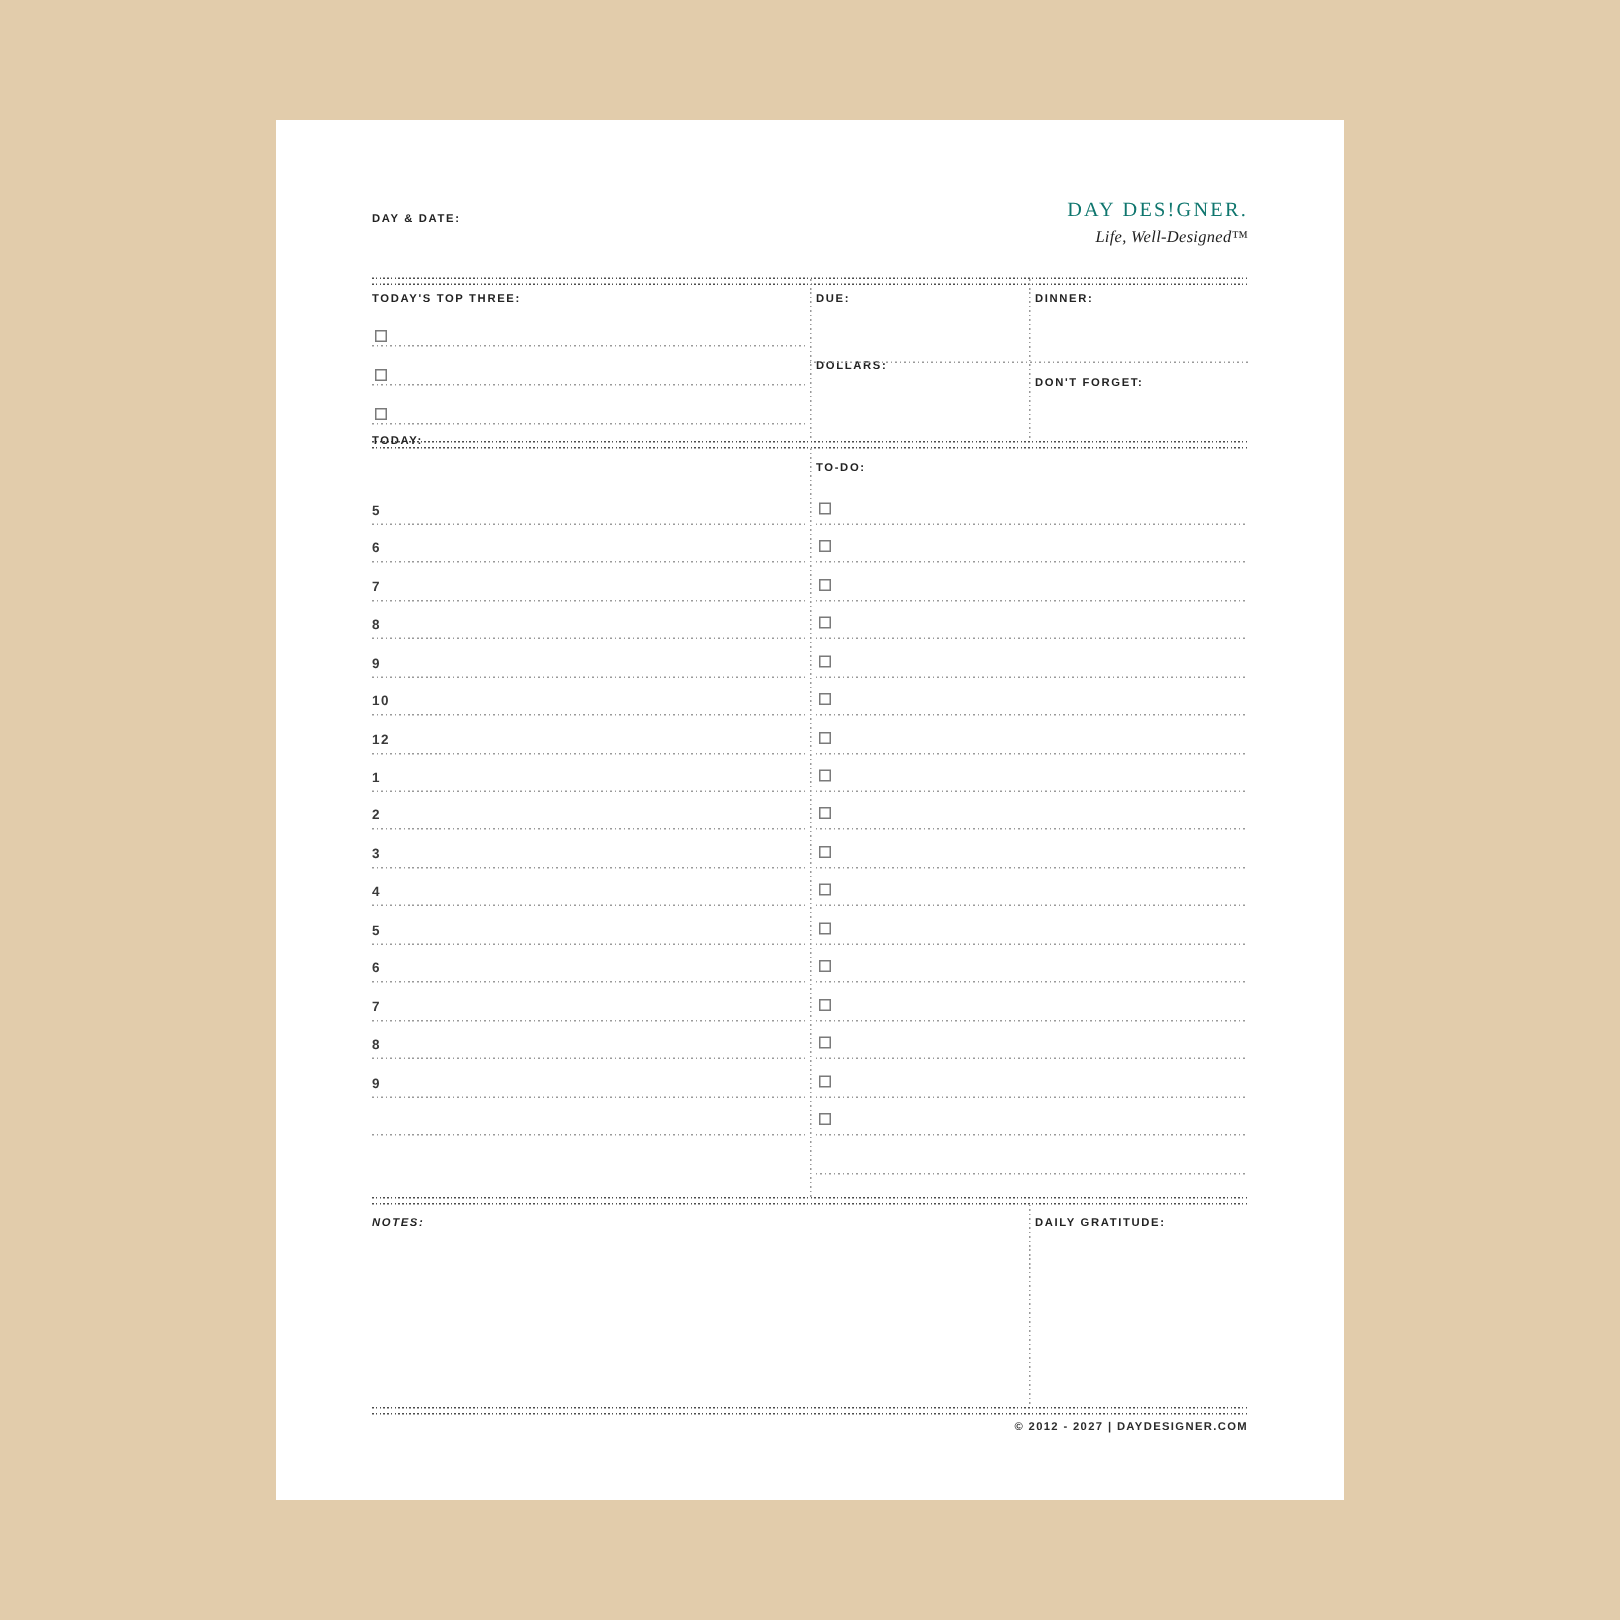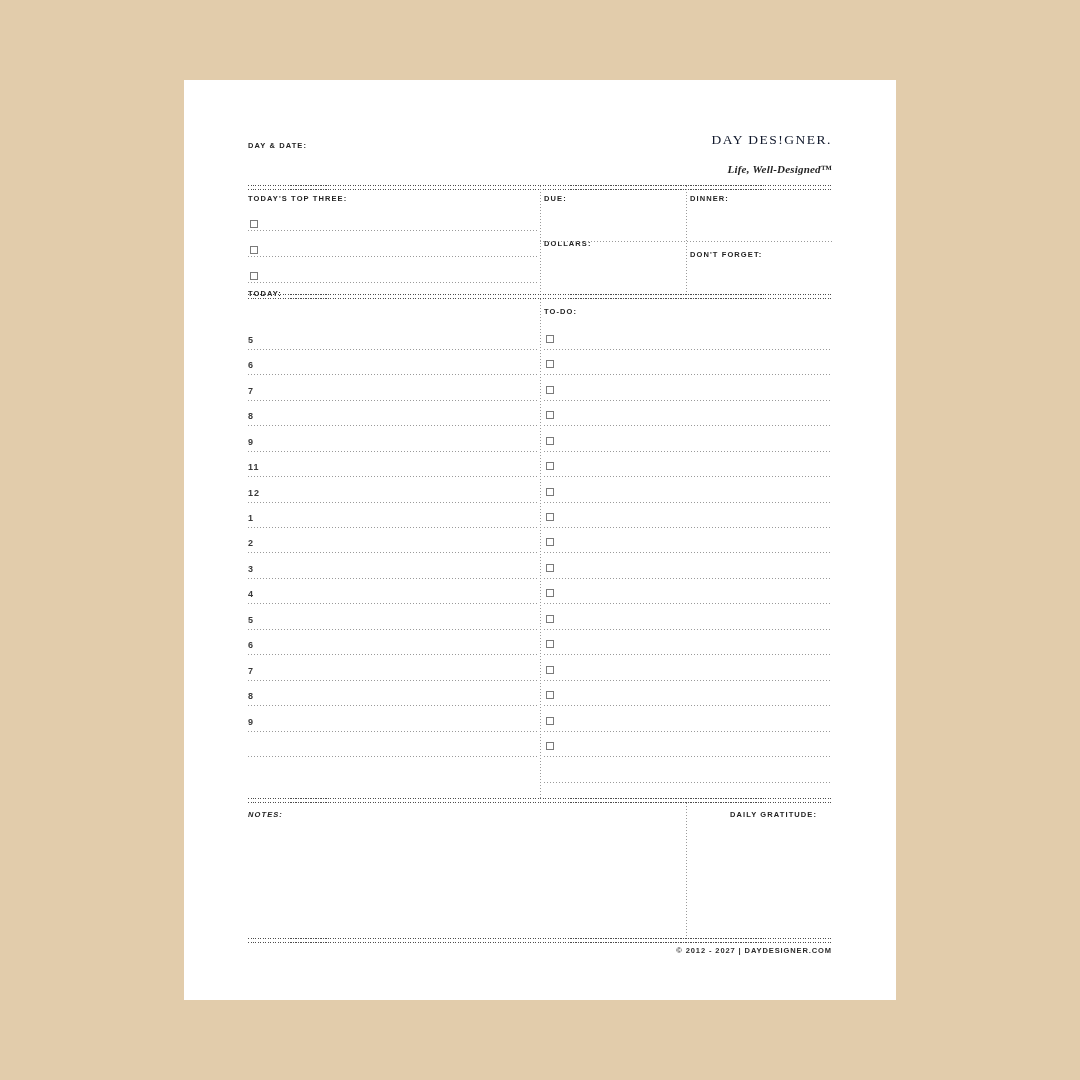--- a/index.html
+++ b/index.html
@@ -18,26 +18,26 @@
   .label {
     position:absolute;
     font-size:7.5px; font-weight:bold; letter-spacing:1.1px;
     color: var(--ink, #232323);
     white-space:nowrap;
   }
   
   .logo-block { position:absolute; right:64px; top:52px; text-align:right; }
   .logo-text {
     font-family:"Liberation Serif", serif;
-    font-size:13.5px; letter-spacing:1.5px; color:#0f172a; font-weight:500;
+    font-size:13.5px; letter-spacing:1.5px; color:#0f766e; font-weight:500;
     white-space:nowrap;
   }
   .tagline {
-    font-family:"Liberation Serif", serif; font-style:italic; font-weight:bold;
-    font-size:11px; letter-spacing:0.2px; color:#1f1f1f; margin-top:15px;
+    font-family:"Liberation Serif", serif; font-style:italic; font-weight:normal;
+    font-size:11px; letter-spacing:0.2px; color:#1f1f1f; margin-top:4px;
     white-space:nowrap;
   }
   
   .dotline-h {
     position:absolute; height:1px;
     background-image: repeating-linear-gradient(to right, var(--line,#9a9a9a) 0 1px, transparent 1px 3px);
   }
   .dotline-v {
     position:absolute; width:1px;
     background-image: repeating-linear-gradient(to bottom, var(--line,#8f8f8f) 0 1px, transparent 1px 3px);
@@ -136,21 +136,21 @@
       <div class="row" style="height: 25.44px;">
         <div class="wline"></div>
         <span class="hour">8</span>
       </div>
       <div class="row" style="height: 25.44px;">
         <div class="wline"></div>
         <span class="hour">9</span>
       </div>
       <div class="row" style="height: 25.44px;">
         <div class="wline"></div>
-        <span class="hour">11</span>
+        <span class="hour">10</span>
       </div>
       <div class="row" style="height: 25.44px;">
         <div class="wline"></div>
         <span class="hour">12</span>
       </div>
       <div class="row" style="height: 25.44px;">
         <div class="wline"></div>
         <span class="hour">1</span>
       </div>
       <div class="row" style="height: 25.44px;">
@@ -257,18 +257,18 @@
       <div class="row" style="height: 25.44px;">
         <div class="wline"></div>
         <span class="cbx" style="left: 2px; bottom: 7px;"></span>
       </div>
       <div class="row" style="height: 25.9px;">
         <div class="wline"></div>
       </div>
     </div>
 
   <div class="label" style="left:64px; top:730px;font-style:italic;">NOTES:</div>
-  <div class="label" style="left:506px; top:730px;margin-left:40px;">DAILY GRATITUDE:</div>
+  <div class="label" style="left:506px; top:730px;">DAILY GRATITUDE:</div>
   <div class="dotline-v" style="left:502px; top:723px; height:135px;"></div>
 
   <div class="footer-text">© 2012 - 2027 | DAYDESIGNER.COM</div>
 
 </div>
 
 </body></html>

